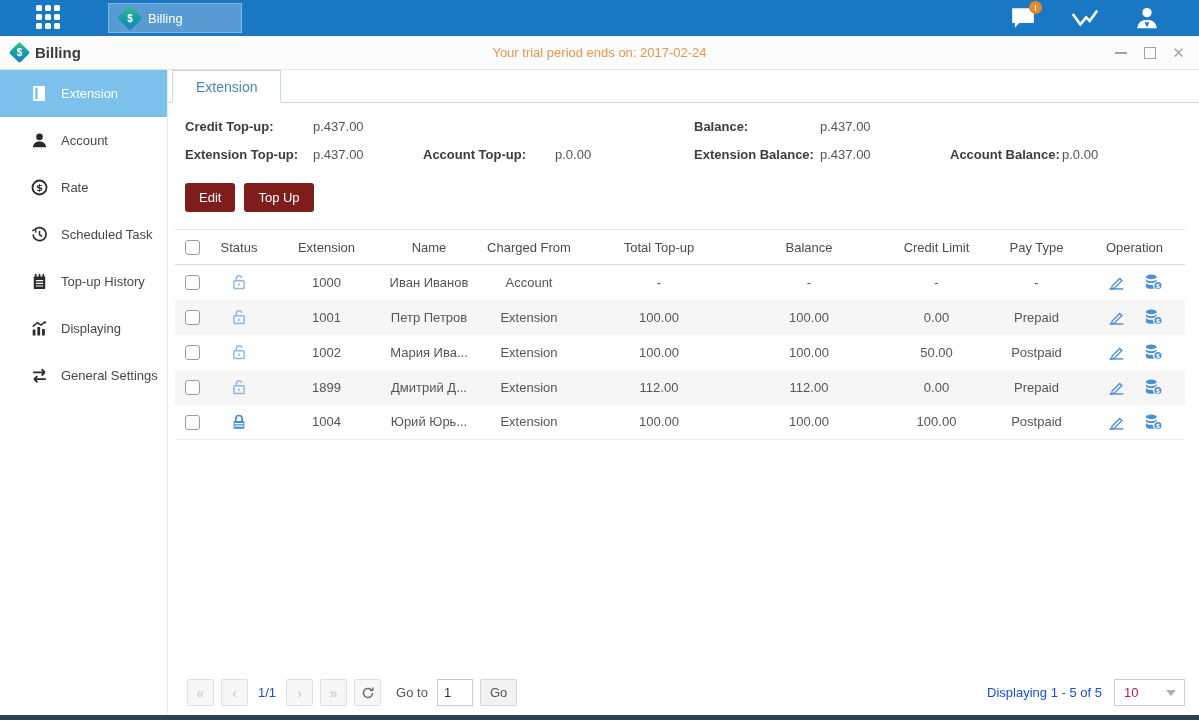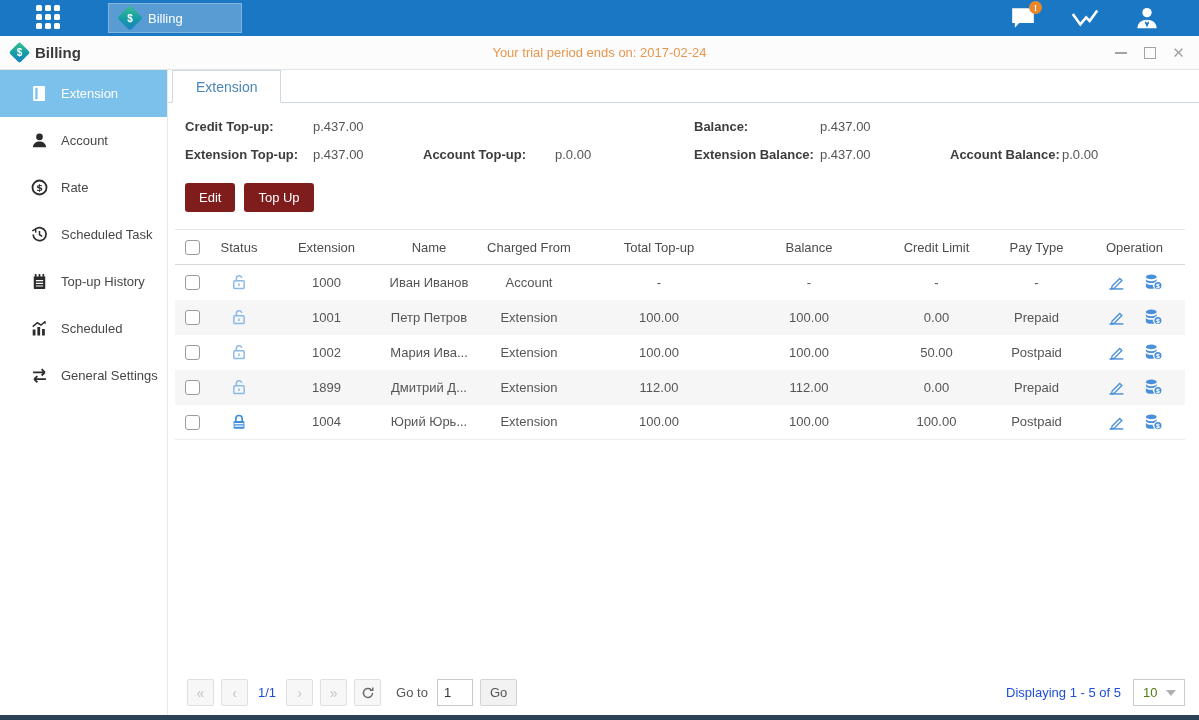--- a/index.html
+++ b/index.html
@@ -69,21 +69,21 @@
 
   
   .pagination { margin:auto 0 9px 12px; display:flex; align-items:center; flex:0 0 auto; }
   .pg-btn { width:27px; height:27px; border:1px solid #e0e0e0; background:#f7f7f7; border-radius:2px; display:flex; align-items:center; justify-content:center; color:#c3c3c3; font-size:14px; margin-right:7px; cursor:pointer; }
   .pg-ind { color:#1d4ed8; font-size:13px; margin:0 10px 0 3px; }
   .goto-label { color:#555; font-size:13px; margin:0 9px 0 8px; }
   .goto-input { width:36px; height:27px; border:1px solid #c9c9c9; font-size:13px; color:#333; padding-left:6px; font-family:inherit; }
   .go-btn { height:27px; padding:0 9px; margin-left:7px; border:1px solid #d5d5d5; background:#f2f2f2; color:#555; font-size:13px; border-radius:2px; cursor:pointer; font-family:inherit; }
   .pg-right { margin-left:auto; display:flex; align-items:center; gap:12px; }
   .displaying { color:#1d4ed8; font-size:13px; }
-  .page-size { width:52px; height:27px; border:1px solid #ccc; background:#fff; display:flex; align-items:center; padding-left:9px; gap:10px; font-size:13px; color:#4d7c0f; cursor:pointer; position:relative; }
+  .page-size { width:71px; height:27px; border:1px solid #ccc; background:#fff; display:flex; align-items:center; padding-left:9px; gap:10px; font-size:13px; color:#be185d; cursor:pointer; position:relative; }
   .page-size .tri { width:0; height:0; border-left:5px solid transparent; border-right:5px solid transparent; border-top:6px solid #b0b0b0; position:absolute; right:8px; }
 
   .bottom-strip { height:5px; background:#2c4257; flex:0 0 auto; }
 </style>
 </head>
 <body>
 
 <div class="app">
 
   <div class="topbar">
@@ -191,21 +191,21 @@
           <span>Top-up History</span>
         </div>
         <div class="side-item">
           <span class="side-icon">
             <svg width="17" height="17" viewBox="0 0 16 16">
               <path fill="currentColor" d="M1.6 14.6V9h2.6v5.6zM6 14.6V6.6h2.6v8zM10.4 14.6V8.4H13v6.2z"></path>
               <path d="M1.6 6.2L6 2.6l3.4 2.2 4-3.4" stroke="currentColor" stroke-width="1.4" fill="none"></path>
               <path d="M13.6 1l.4 2.6-2.4-.5z" fill="currentColor"></path>
             </svg>
           </span>
-          <span>Scheduled</span>
+          <span>Displaying</span>
         </div>
         <div class="side-item">
           <span class="side-icon">
             <svg width="17" height="17" viewBox="0 0 16 16" fill="none" stroke="currentColor" stroke-width="1.7">
               <path d="M2 5h11M13 5l-3-3M13 5l-3 3M14 11.5H3M3 11.5l3-3M3 11.5l3 3"></path>
             </svg>
           </span>
           <span>General Settings</span>
         </div>
       </aside>

